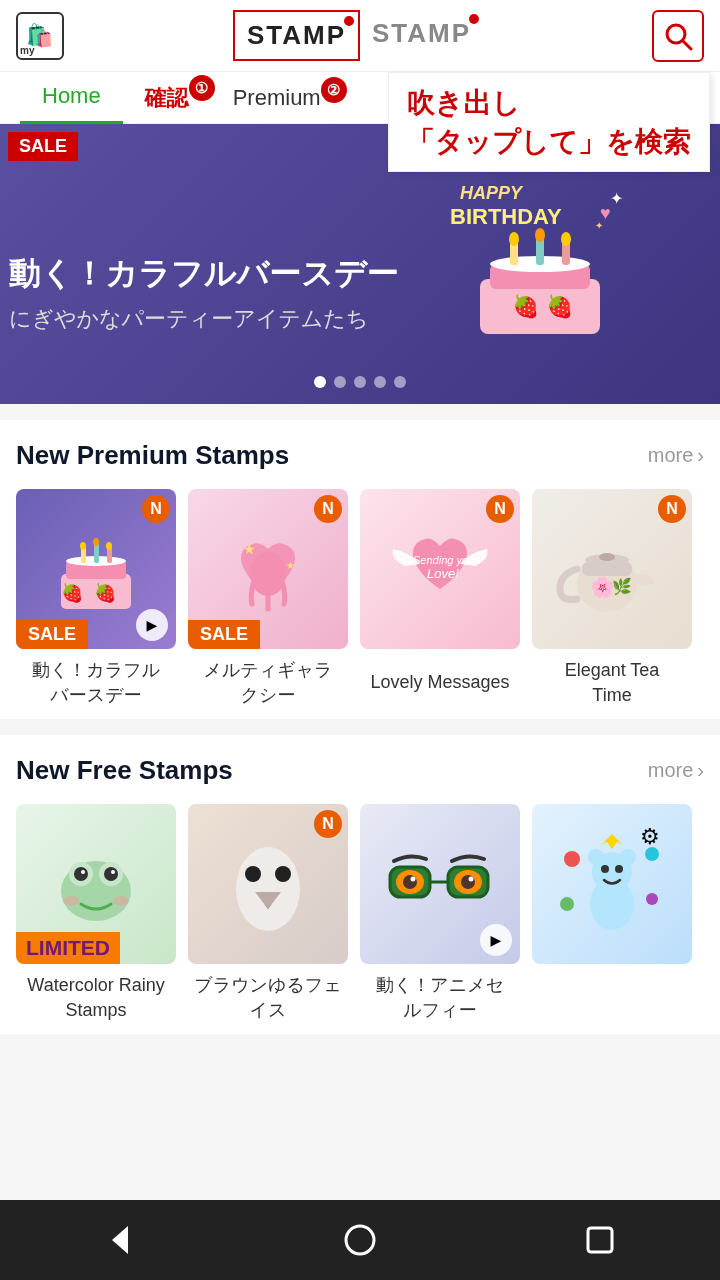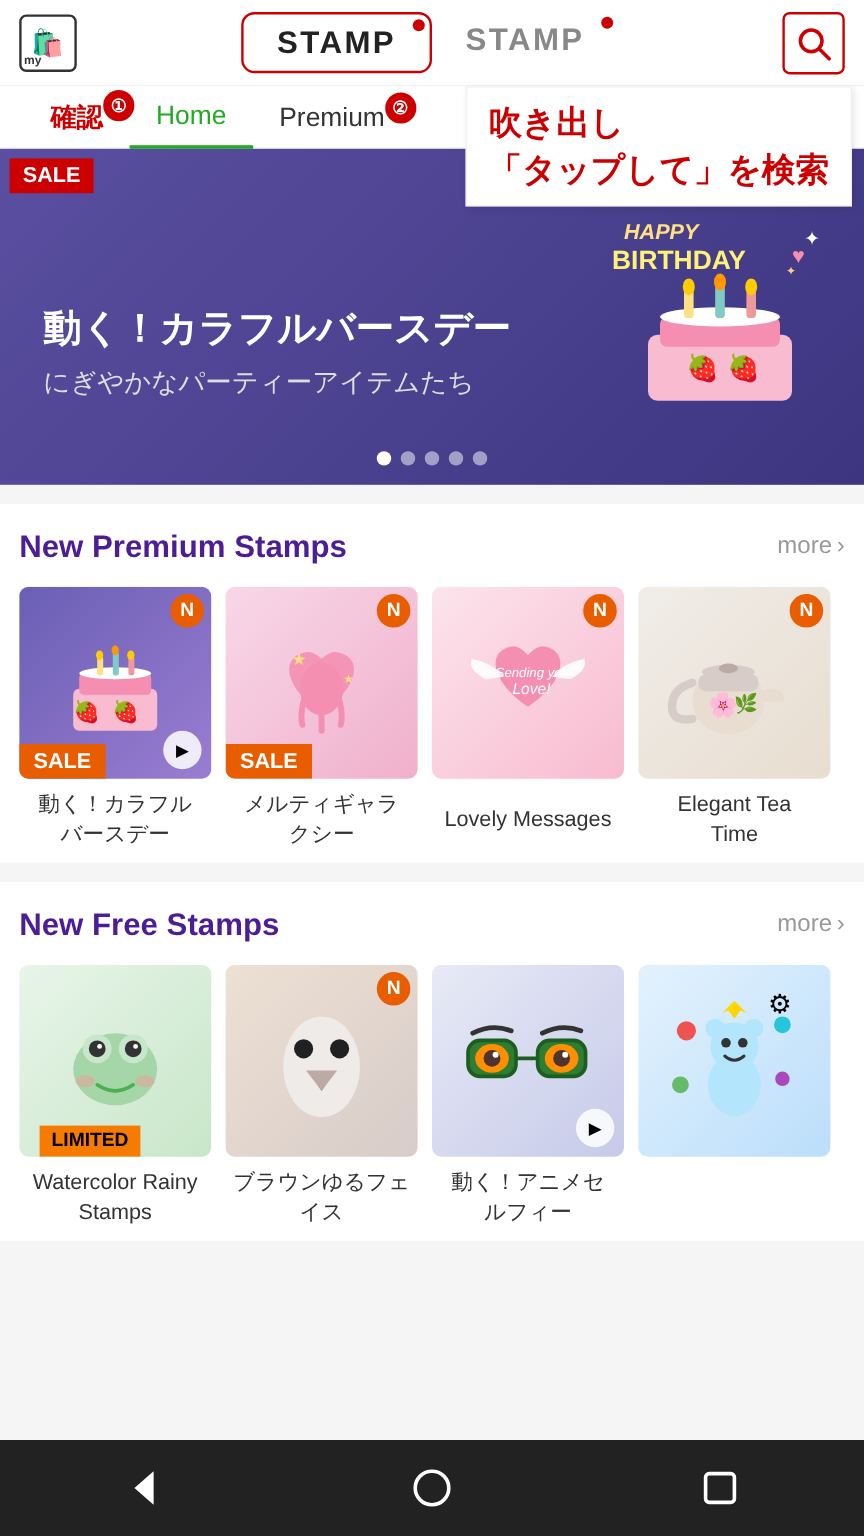--- a/index.html
+++ b/index.html
@@ -34,25 +34,24 @@
       position: absolute; bottom: 2px; left: 2px;
       font-size: 10px; font-weight: bold; color: #333;
     }
     .top-nav-tabs {
       display: flex; gap: 0;
     }
     .top-tab {
       font-size: 26px;
       font-weight: bold;
       letter-spacing: 2px;
-      padding: 8px 28px;
+      padding: 8px 12px;
       cursor: pointer;
       color: #555;
       position: relative;
-      border-radius: 11px;
     }
     .top-tab.active {
       color: #222;
       border: 2px solid #cc0000;
     }
     .top-tab .dot-badge {
       width: 10px; height: 10px;
       background: #cc0000;
       border-radius: 50%;
       position: absolute;
@@ -140,21 +139,21 @@
       background: #cc0000;
       color: #fff;
       font-size: 18px;
       font-weight: bold;
       padding: 4px 10px;
       width: 70px;
       text-align: center;
     }
     .banner-text {
       position: absolute;
-      left: 36px;
+      left: 9px;
       bottom: 70px;
     }
     .banner-title {
       font-size: 32px;
       font-weight: bold;
       color: #fff;
       margin-bottom: 8px;
     }
     .banner-subtitle {
       font-size: 22px;
@@ -177,39 +176,39 @@
     }
     
     .banner-image {
       position: absolute;
       right: 20px;
       top: 20px;
       width: 260px;
       height: 230px;
       display: flex;
       align-items: center;
-      justify-content: flex-end;
+      justify-content: flex-start;
     }
 
     
     .section {
       background: #fff;
       margin-top: 16px;
       padding: 20px 16px 10px;
     }
     .section-header {
       display: flex;
       justify-content: space-between;
       align-items: center;
       margin-bottom: 18px;
     }
     .section-title {
       font-size: 26px;
       font-weight: bold;
-      color: #4c1d95;
+      color: #0f172a;
     }
     .section-more {
       font-size: 20px;
       color: #999;
       cursor: pointer;
       display: flex; align-items: flex-start; gap: 4px;
     }
 
     
     .stamp-grid {
@@ -296,24 +295,24 @@
     .thumb-anime {
       background: linear-gradient(135deg, #e8eaf6, #c5cae9);
     }
     .thumb-nigiyaka {
       background: linear-gradient(135deg, #e3f2fd, #bbdefb);
     }
 
     
     .limited-badge {
       position: absolute;
-      bottom: 0; left: 17px;
+      bottom: 0; left: 0;
       background: #f57c00;
-      color: #000000;
-      font-size: 16px;
+      color: #701a75;
+      font-size: 21px;
       font-weight: bold;
       padding: 4px 10px;
     }
 
     
     .bottom-nav {
       position: fixed;
       bottom: 0; left: 0;
       width: 720px;
       height: 80px;
@@ -352,26 +351,26 @@
   <div class="search-btn">
     <svg width="30" height="30" viewBox="0 0 30 30" fill="none">
       <circle cx="13" cy="13" r="9" stroke="#cc0000" stroke-width="3"></circle>
       <line x1="20" y1="20" x2="28" y2="28" stroke="#cc0000" stroke-width="3" stroke-linecap="round"></line>
     </svg>
   </div>
 </div>
 
 <div class="annotation-bar">
   <div class="sub-nav">
+    <div class="sub-nav-item home">
+      <span>Home</span>
+    </div>
     <div class="sub-nav-item" style="color:#cc0000; font-weight:bold;">
       <span>確認</span>
       <span class="circle-badge">①</span>
-    </div>
-    <div class="sub-nav-item home">
-      <span>Home</span>
     </div>
     <div class="sub-nav-item">
       <span>Premium</span>
       <span class="circle-badge" style="background:#cc0000;color:#fff;">②</span>
     </div>
   </div>
   <div class="annotation-tooltip">
     <div>吹き出し</div>
     <div>「タップして」を検索</div>
   </div>

